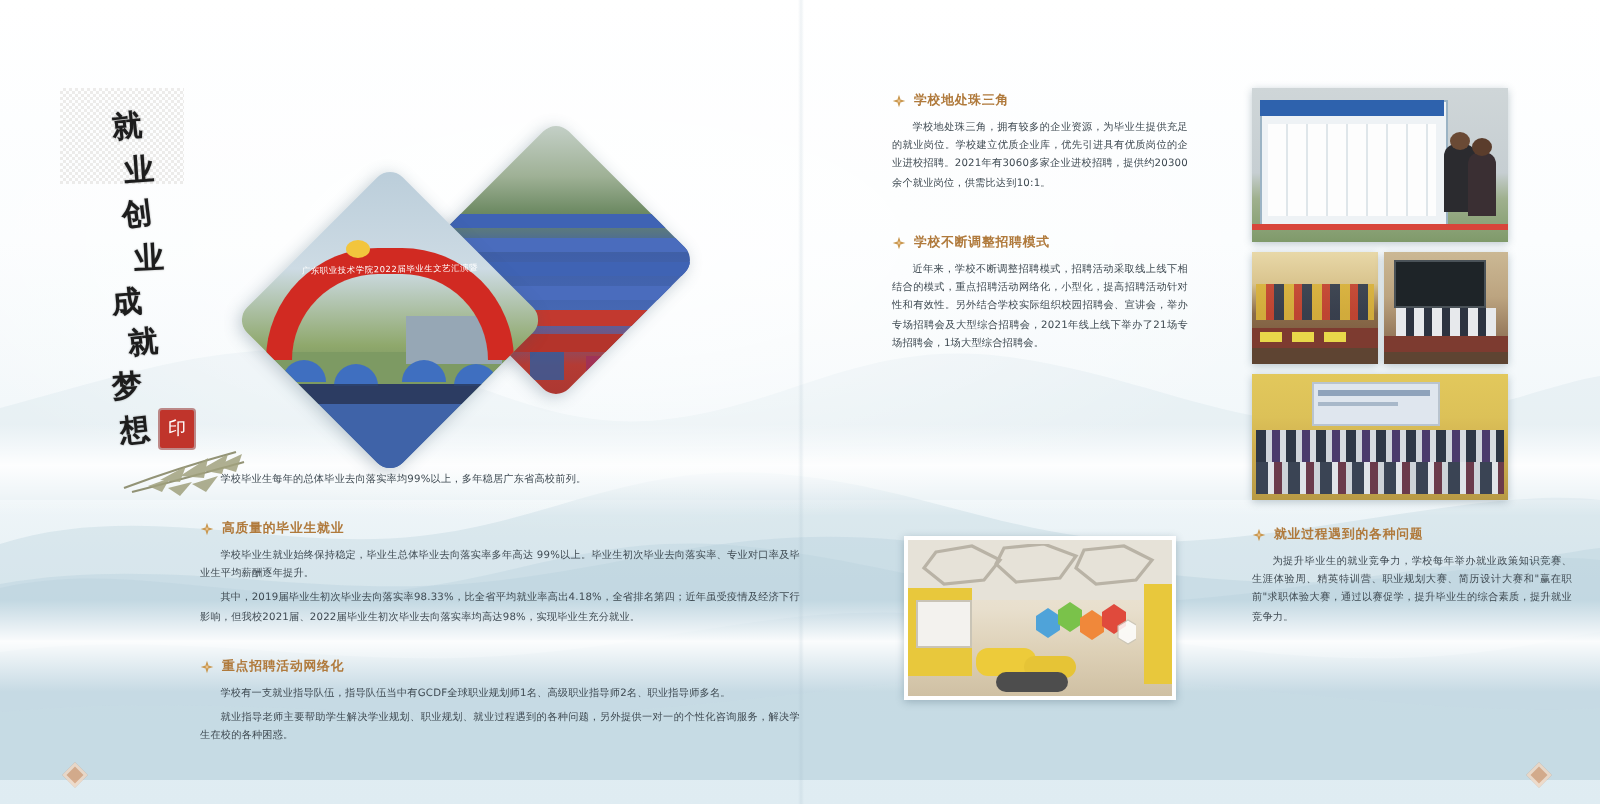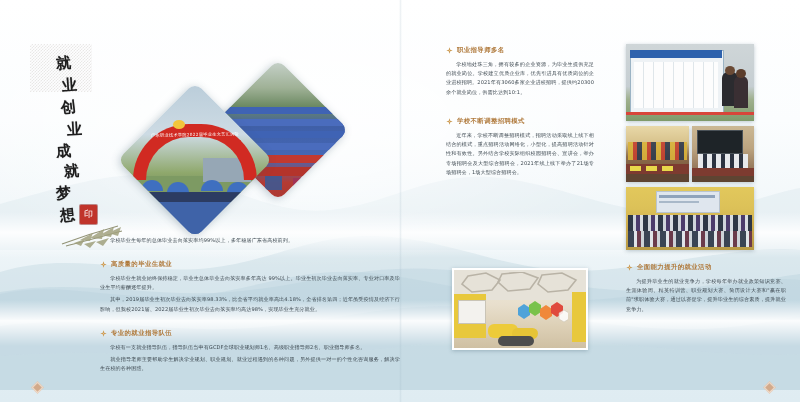--- a/index.html
+++ b/index.html
@@ -326,38 +326,38 @@
     <div class="hd">
       <svg class="flower" viewBox="0 0 10 10">
         <g fill="#c9974e">
           <path d="M5,0.5 L6.1,3.9 L5,5 L3.9,3.9 Z"></path>
           <path d="M9.5,5 L6.1,6.1 L5,5 L6.1,3.9 Z"></path>
           <path d="M5,9.5 L3.9,6.1 L5,5 L6.1,6.1 Z"></path>
           <path d="M0.5,5 L3.9,3.9 L5,5 L3.9,6.1 Z"></path>
         </g>
         <circle cx="5" cy="5" r="1" fill="#e8c089"></circle>
       </svg>
-      <span>专业的就业指导队伍</span>
+      <span>重点招聘活动网络化</span>
     </div>
     <div class="para">学校有一支就业指导队伍，指导队伍当中有GCDF全球职业规划师1名、高级职业指导师2名、职业指导师多名。</div>
     <div class="para tight">就业指导老师主要帮助学生解决学业规划、职业规划、就业过程遇到的各种问题，另外提供一对一的个性化咨询服务，解决学生在校的各种困惑。</div>
   </div>
 
   <div class="sec" id="sec-resource">
     <div class="hd">
       <svg class="flower" viewBox="0 0 10 10">
         <g fill="#c9974e">
           <path d="M5,0.5 L6.1,3.9 L5,5 L3.9,3.9 Z"></path>
           <path d="M9.5,5 L6.1,6.1 L5,5 L6.1,3.9 Z"></path>
           <path d="M5,9.5 L3.9,6.1 L5,5 L6.1,6.1 Z"></path>
           <path d="M0.5,5 L3.9,3.9 L5,5 L3.9,6.1 Z"></path>
         </g>
         <circle cx="5" cy="5" r="1" fill="#e8c089"></circle>
       </svg>
-      <span>职业指导师多名</span>
+      <span>学校地处珠三角</span>
     </div>
     <div class="para">学校地处珠三角，拥有较多的企业资源，为毕业生提供充足的就业岗位。学校建立优质企业库，优先引进具有优质岗位的企业进校招聘。2021年有3060多家企业进校招聘，提供约20300余个就业岗位，供需比达到10:1。</div>
   </div>
 
   <div class="sec" id="sec-recruit">
     <div class="hd">
       <svg class="flower" viewBox="0 0 10 10">
         <g fill="#c9974e">
           <path d="M5,0.5 L6.1,3.9 L5,5 L3.9,3.9 Z"></path>
           <path d="M9.5,5 L6.1,6.1 L5,5 L6.1,3.9 Z"></path>
@@ -375,18 +375,18 @@
     <div class="hd">
       <svg class="flower" viewBox="0 0 10 10">
         <g fill="#c9974e">
           <path d="M5,0.5 L6.1,3.9 L5,5 L3.9,3.9 Z"></path>
           <path d="M9.5,5 L6.1,6.1 L5,5 L6.1,3.9 Z"></path>
           <path d="M5,9.5 L3.9,6.1 L5,5 L6.1,6.1 Z"></path>
           <path d="M0.5,5 L3.9,3.9 L5,5 L3.9,6.1 Z"></path>
         </g>
         <circle cx="5" cy="5" r="1" fill="#e8c089"></circle>
       </svg>
-      <span>全面能力提升的就业活动</span>
+      <span>就业过程遇到的各种问题</span>
     </div>
     <div class="para">为提升毕业生的就业竞争力，学校每年举办就业政策知识竞赛、生涯体验周、精英特训营、职业规划大赛、简历设计大赛和"赢在职前"求职体验大赛，通过以赛促学，提升毕业生的综合素质，提升就业竞争力。</div>
   </div>
 
 </div>
 
 </body></html>

